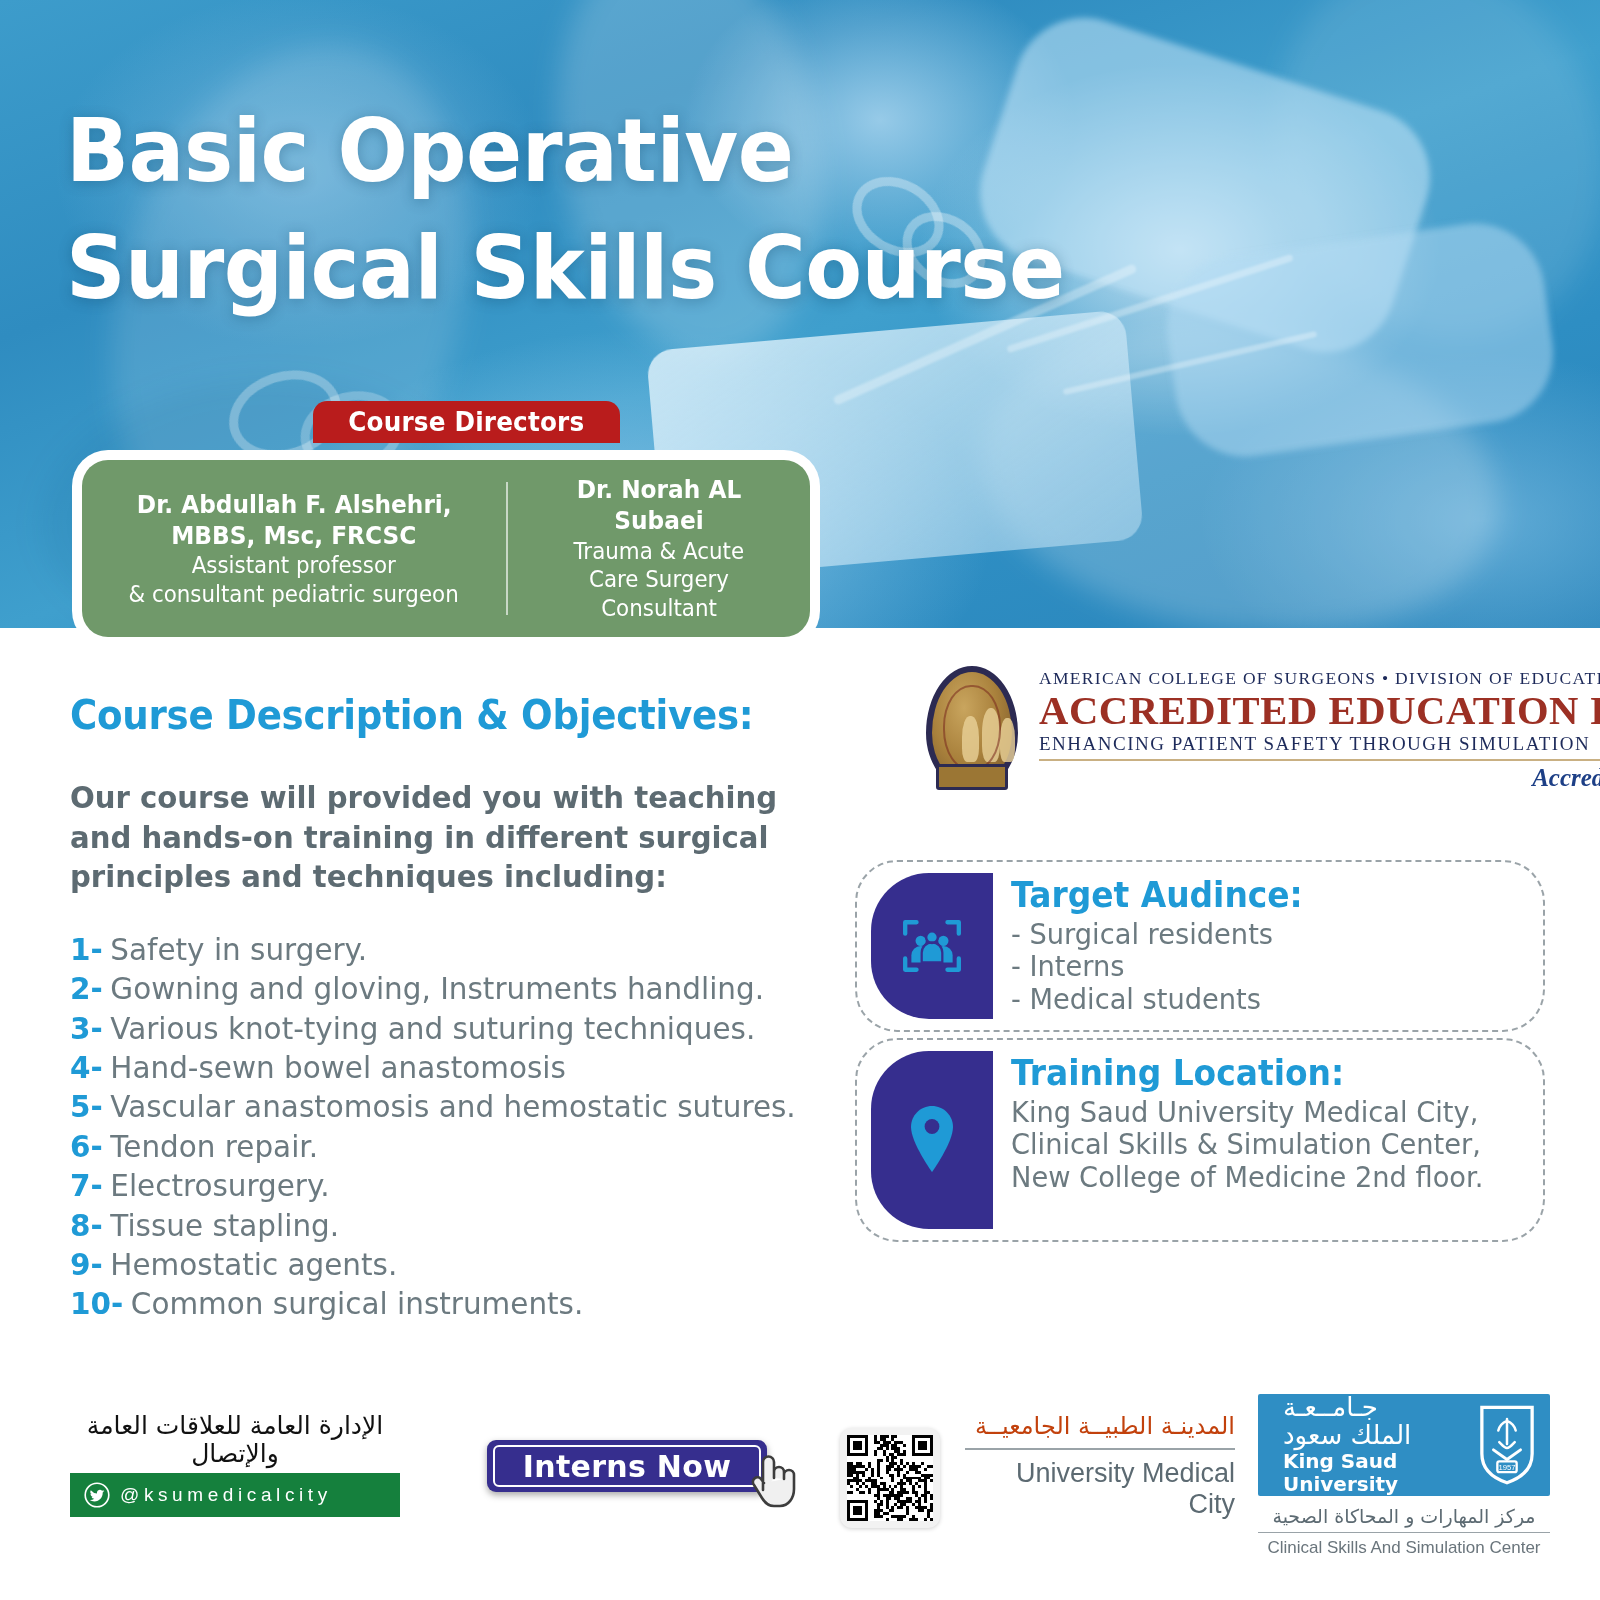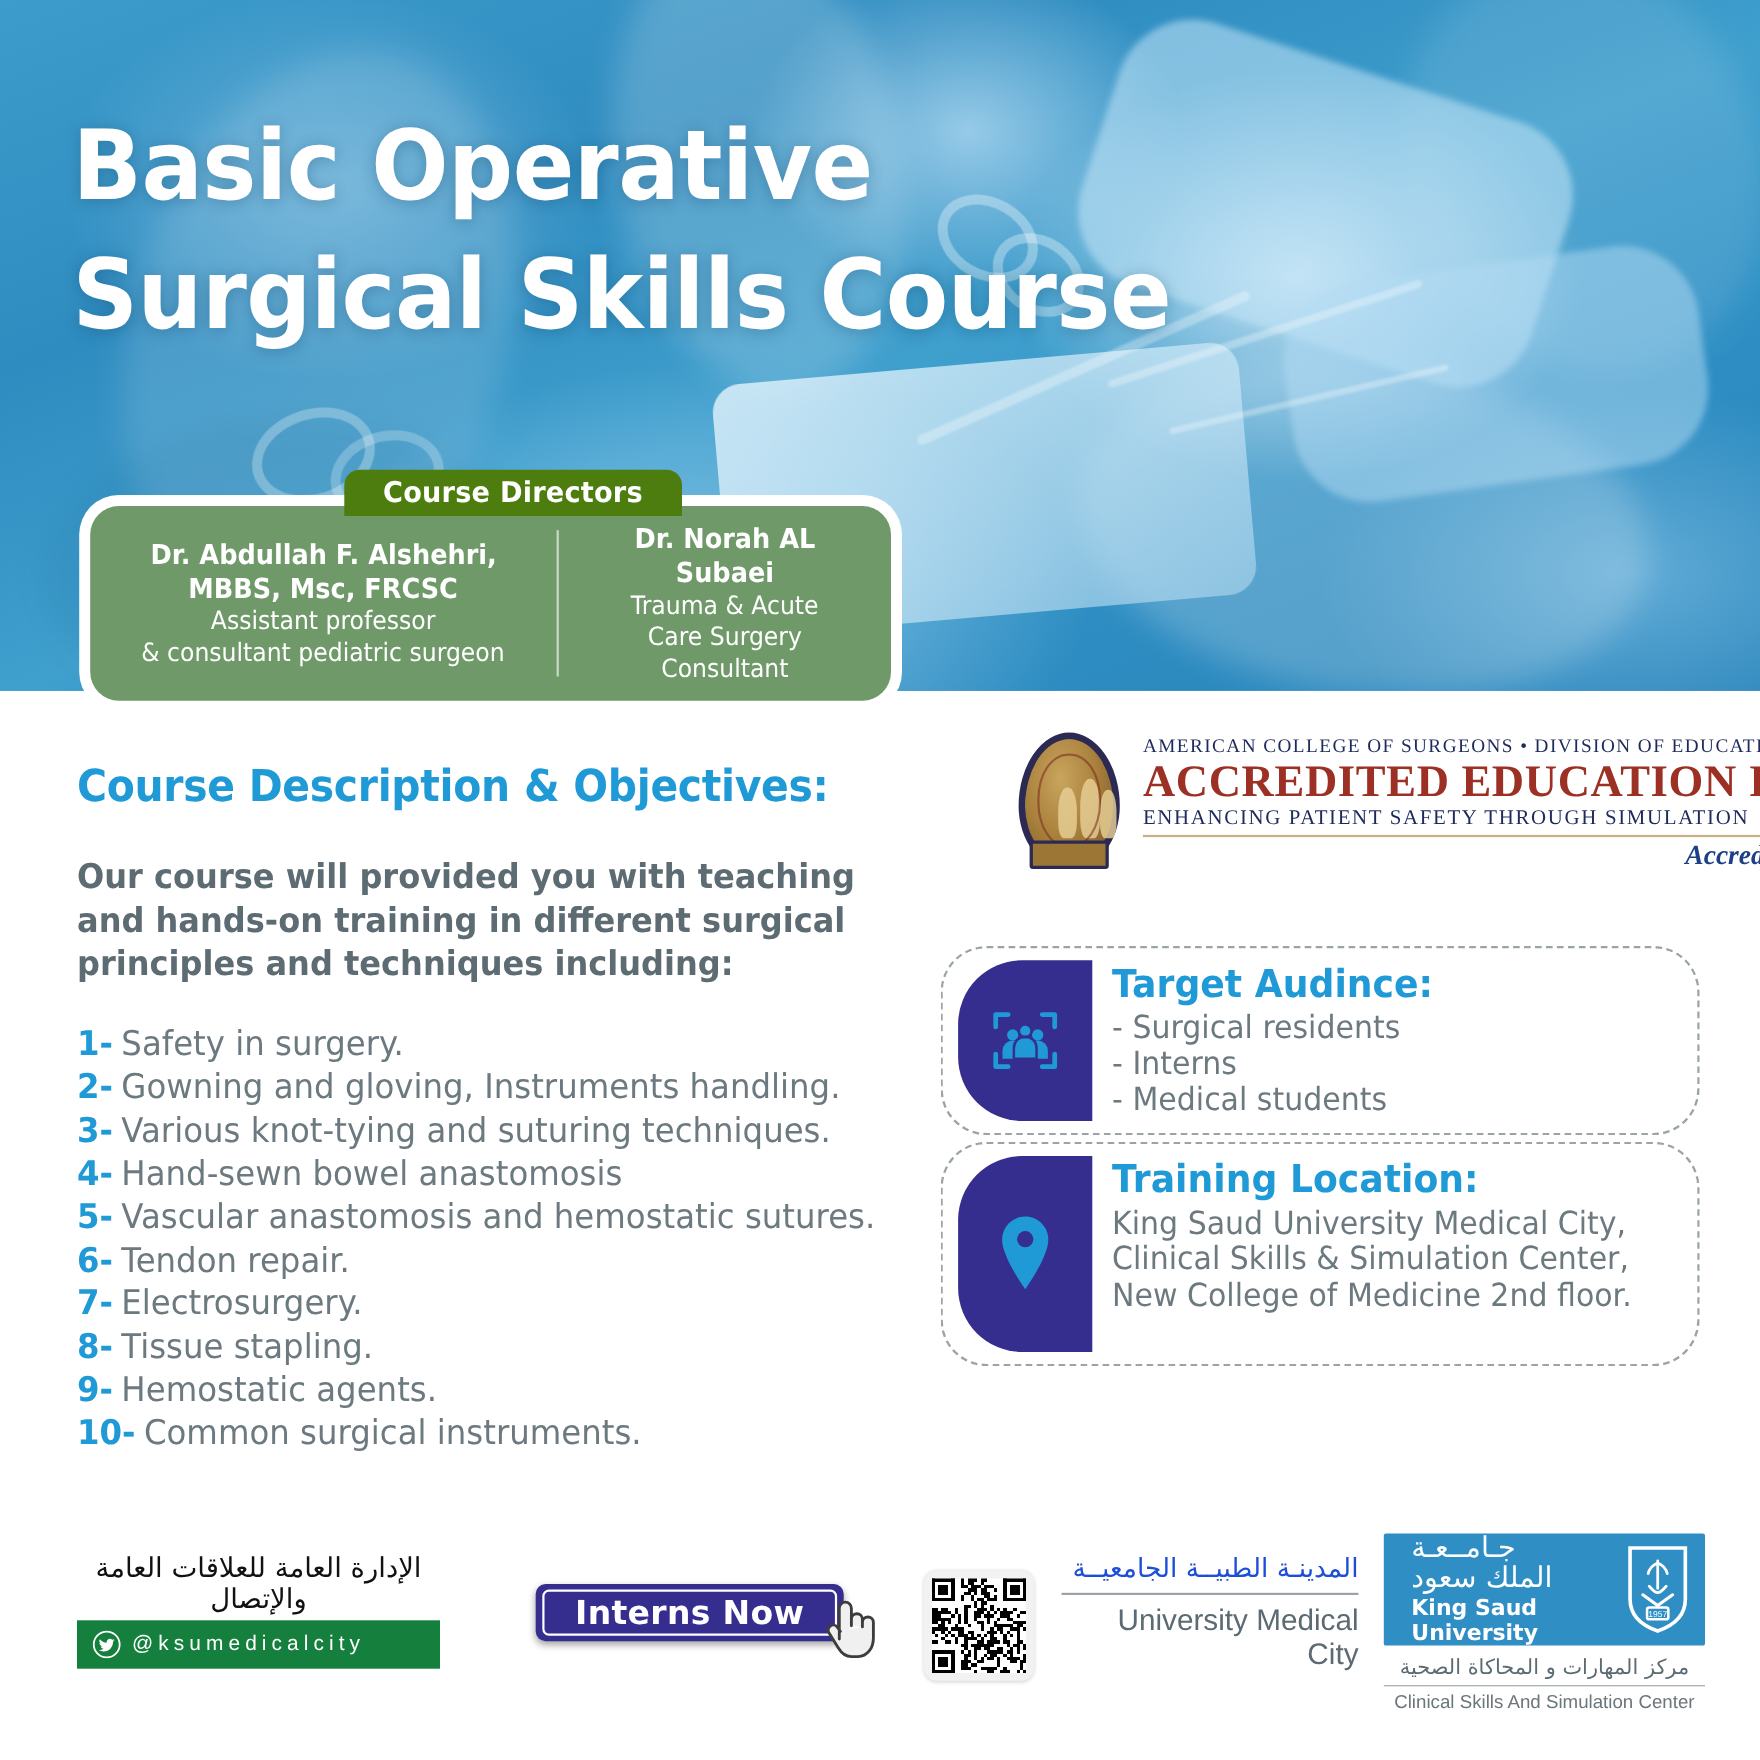--- a/index.html
+++ b/index.html
@@ -37,22 +37,22 @@
        background:linear-gradient(150deg,rgba(226,243,252,.82),rgba(186,222,242,.55));transform:rotate(-5deg);filter:blur(.6px);}
   .glove{position:absolute;border-radius:70px;background:rgba(196,229,247,.55);filter:blur(3px);}
   .g1{left:990px;top:60px;width:430px;height:250px;transform:rotate(18deg);}
   .g2{left:1170px;top:240px;width:380px;height:200px;transform:rotate(-8deg);background:rgba(180,219,243,.5);}
 
   .hero-title{position:absolute;left:66px;top:92px;width:1200px;color:#ffffff;
     font-family:"DejaVu Sans",sans-serif;font-weight:bold;font-size:88px;line-height:1.33;
     letter-spacing:-.5px;text-shadow:0 2px 14px rgba(10,55,90,.30);transform:scaleX(.94);transform-origin:left center;}
 
   
-  .cd-tab{position:absolute;left:313px;top:427px;width:307px;height:42px;
-    background:#4d7c0f;border-radius:14px 14px 0 0;z-index:4;
+  .cd-tab{position:absolute;left:313px;top:401px;width:307px;height:42px;
+    background:#b91c1c;border-radius:14px 14px 0 0;z-index:4;
     display:flex;align-items:center;justify-content:center;}
   .cd-tab span{color:#fff;font-family:"DejaVu Sans",sans-serif;font-weight:bold;font-size:26px;letter-spacing:.2px;transform:scaleX(.95);}
   .cd-card{position:absolute;left:82px;top:460px;width:728px;height:177px;
     background:#70996a;border-radius:26px;z-index:3;
     box-shadow:0 0 0 10px #ffffff;display:flex;}
   .cd-col{flex:1;display:flex;flex-direction:column;align-items:center;justify-content:center;
     color:#ffffff;text-align:center;padding:0 12px;}
   .cd-col.left{flex:0 0 400px;}
   .cd-sep{width:2px;background:rgba(255,255,255,.62);margin:22px 0;}
   .cd-name{font-family:"DejaVu Sans",sans-serif;font-weight:bold;font-size:25px;line-height:1.25;transform:scaleX(.93);}
@@ -109,21 +109,21 @@
     box-shadow:0 3px 7px rgba(0,0,0,.35);display:flex;align-items:center;justify-content:center;}
   .register::before{content:"";position:absolute;left:6px;top:5px;right:6px;bottom:5px;border:2px solid #fff;border-radius:6px;}
   .register span{position:relative;color:#fff;font-family:"DejaVu Sans",sans-serif;font-weight:bold;font-size:30px;letter-spacing:.3px;}
   .cursor-hand{position:absolute;left:745px;top:1448px;width:60px;height:66px;}
 
   .qr{position:absolute;left:840px;top:1428px;width:100px;height:100px;background:#f2f2f2;border-radius:12px;padding:7px;box-sizing:border-box;
       box-shadow:0 1px 4px rgba(0,0,0,.18);}
   .qr-inner{width:100%;height:100%;}
 
   .umc{position:absolute;left:965px;top:1412px;width:270px;text-align:right;}
-  .umc-ar{color:#1d4ed8;font-size:24px;direction:rtl;letter-spacing:2px;font-family:"DejaVu Sans",sans-serif;}
+  .umc-ar{color:#c2410c;font-size:24px;direction:rtl;letter-spacing:2px;font-family:"DejaVu Sans",sans-serif;}
   .umc-rule{height:1.5px;background:#9aa3a8;margin:8px 0 8px;}
   .umc-en{color:#5c6a72;font-size:27px;font-weight:normal;font-family:"Liberation Sans",sans-serif;}
 
   .ksu{position:absolute;left:1258px;top:1394px;width:292px;}
   .ksu-box{background:#2f8ec4;height:102px;border-radius:2px;display:flex;align-items:center;padding:0 14px;box-sizing:border-box;}
   .ksu-words{flex:1;color:#fff;text-align:left;margin-left:11px;}
   .ksu-ar1{font-size:26px;letter-spacing:5px;direction:rtl;line-height:1.05;font-family:"DejaVu Sans",sans-serif;}
   .ksu-ar2{font-size:26px;direction:rtl;line-height:1.1;font-family:"DejaVu Sans",sans-serif;}
   .ksu-en{font-size:20px;font-weight:bold;font-family:"DejaVu Sans",sans-serif;line-height:1.15;}
   .ksu-shield{flex:0 0 58px;height:84px;}

